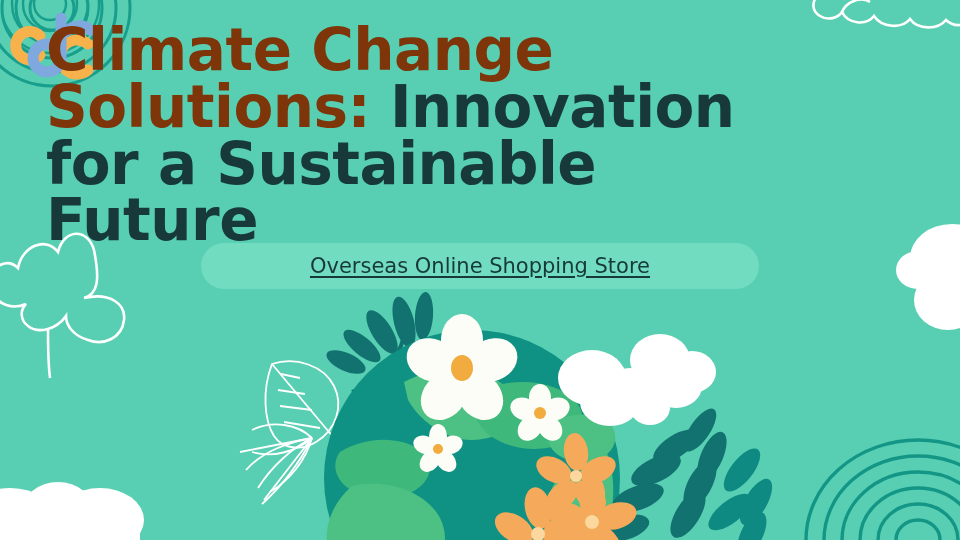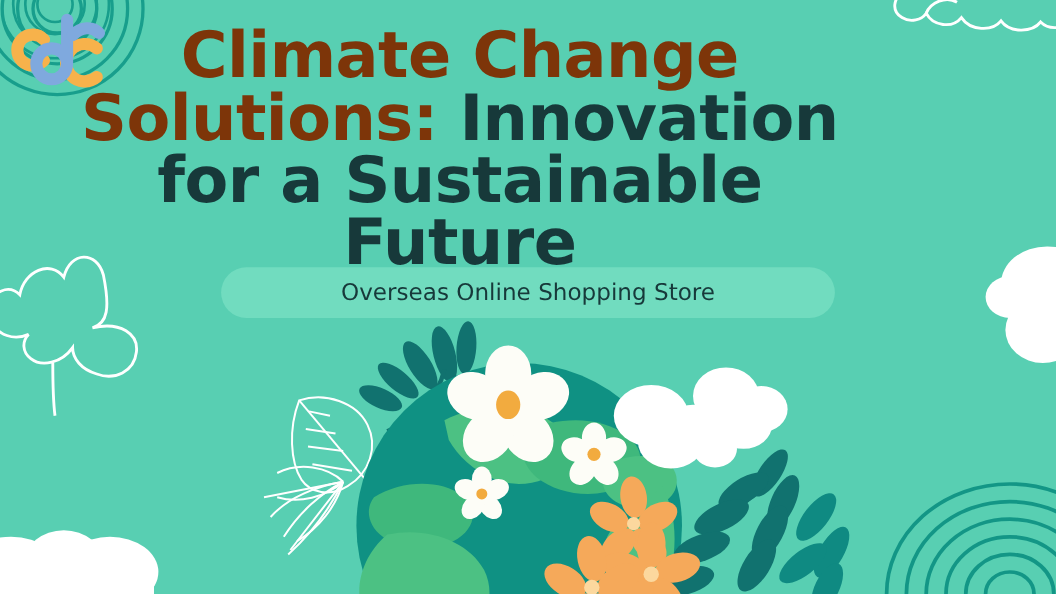--- a/index.html
+++ b/index.html
@@ -34,21 +34,21 @@
     width: 104px;
     height: 92px;
   }
 
   
   #title-block {
     position: absolute;
     left: 0;
     top: 22px;
     width: 836px;
-    text-align: center;
+    text-align: left;
     line-height: 0.98;
     font-size: 58px;
     font-weight: 700;
     letter-spacing: -0.5px;
     color: #17393a;
     z-index: 5;
     padding: 0 46px;
     box-sizing: border-box;
   }
   .title-brown { color: #7d3509; }
@@ -70,20 +70,21 @@
     left: 201px;
     top: 243px;
     width: 558px;
     height: 46px;
     display: flex;
     align-items: center;
     justify-content: center;
     font-size: 21px;
     font-weight: 400;
     color: #17393a;
+    text-decoration: underline;
     text-underline-offset: 3px;
     z-index: 6;
     font-family: "DejaVu Sans", sans-serif;
   }
 </style>
 </head>
 <body>
 
 <div id="slide">
 

